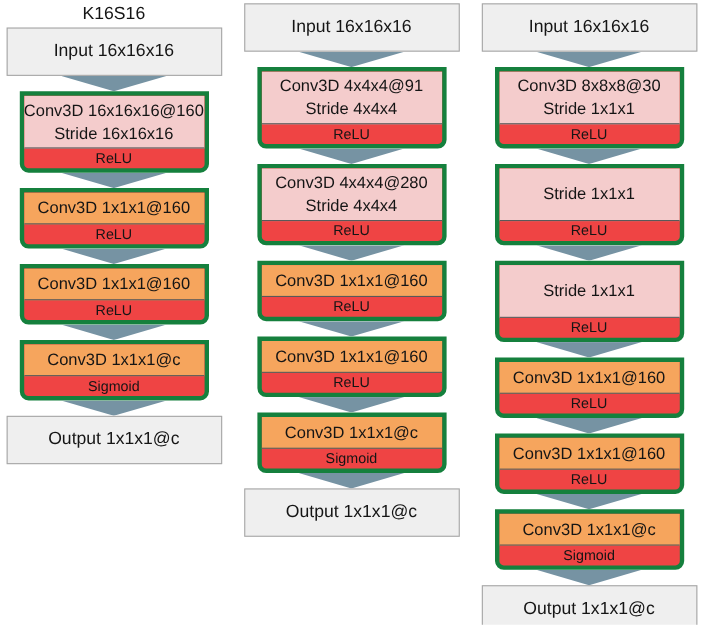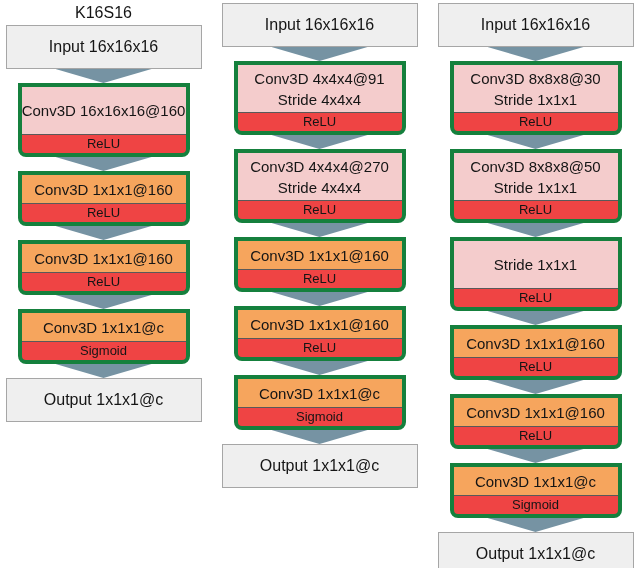--- a/index.html
+++ b/index.html
@@ -30,20 +30,21 @@
 
 <div class="diagram">
 
   <div class="col">
     <div class="col-title">K16S16</div>
     <div class="io">Input 16x16x16</div>
     <div class="arrow"></div>
     <div class="block b2 pink">
       <div class="main">
         <div>Conv3D 16x16x16@160</div>
+        <div>Stride 16x16x16</div>
       </div>
       <div class="strip">ReLU</div>
     </div>
     <div class="arrow"></div>
     <div class="block b1 orange">
       <div class="main">
         <div>Conv3D 1x1x1@160</div>
       </div>
       <div class="strip">ReLU</div>
     </div>
@@ -71,21 +72,21 @@
     <div class="block b2 pink">
       <div class="main">
         <div>Conv3D 4x4x4@91</div>
         <div>Stride 4x4x4</div>
       </div>
       <div class="strip">ReLU</div>
     </div>
     <div class="arrow"></div>
     <div class="block b2 pink">
       <div class="main">
-        <div>Conv3D 4x4x4@270</div>
+        <div>Conv3D 4x4x4@280</div>
         <div>Stride 4x4x4</div>
       </div>
       <div class="strip">ReLU</div>
     </div>
     <div class="arrow"></div>
     <div class="block b1 orange">
       <div class="main">
         <div>Conv3D 1x1x1@160</div>
       </div>
       <div class="strip">ReLU</div>
@@ -114,21 +115,20 @@
     <div class="block b2 pink">
       <div class="main">
         <div>Conv3D 8x8x8@30</div>
         <div>Stride 1x1x1</div>
       </div>
       <div class="strip">ReLU</div>
     </div>
     <div class="arrow"></div>
     <div class="block b2 pink">
       <div class="main">
-        <div>Conv3D 8x8x8@50</div>
         <div>Stride 1x1x1</div>
       </div>
       <div class="strip">ReLU</div>
     </div>
     <div class="arrow"></div>
     <div class="block b2 pink">
       <div class="main">
         <div>Stride 1x1x1</div>
       </div>
       <div class="strip">ReLU</div>

